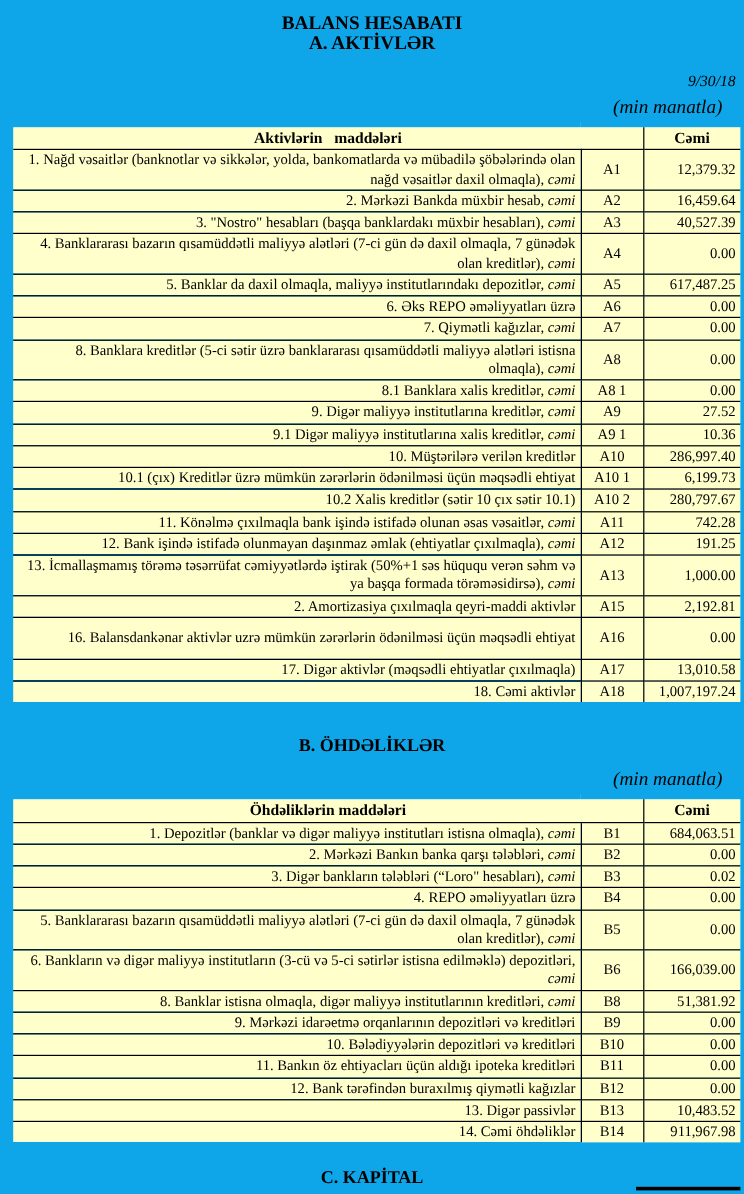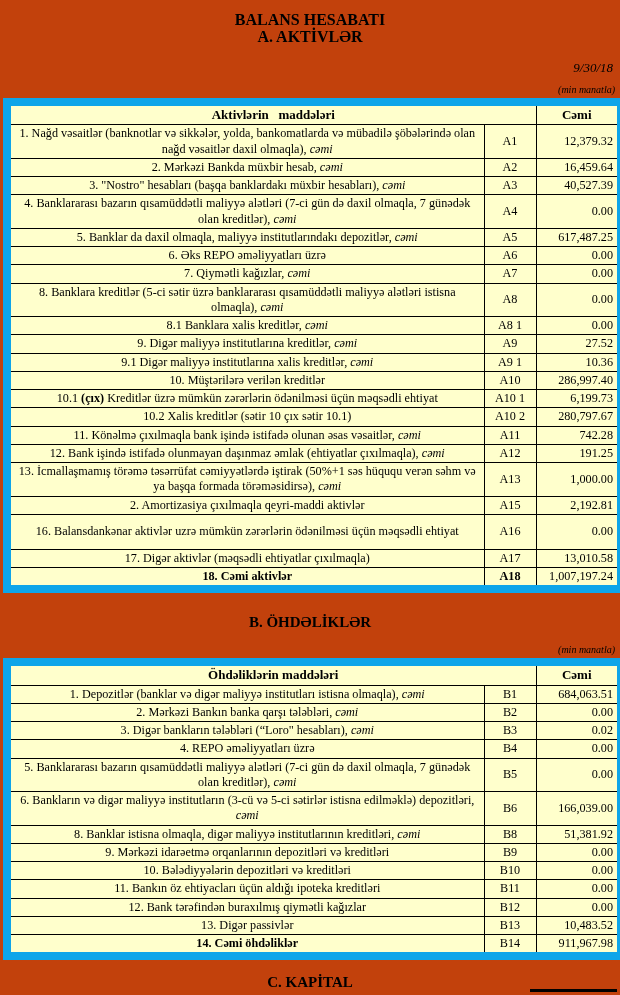--- a/index.html
+++ b/index.html
@@ -1,20 +1,20 @@
 <!DOCTYPE html>
 <html><head>
 <meta charset="utf-8">
 <style>
   html, body { margin: 0; padding: 0; background: #ffffff; }
   .page {
     position: relative;
     width: 620px;
     height: 995px;
-    background: #c2410c;
+    background: #0ea5e9;
     color: #000000;
     font-family: "Liberation Serif", "DejaVu Serif", serif;
     overflow: hidden;
   }
   .doc-title {
     padding-top: 11px;
     text-align: center;
     font-weight: bold;
     font-size: 16px;
     line-height: 17px;
@@ -23,24 +23,24 @@
     margin-top: 15px;
     padding-right: 7px;
     text-align: right;
     font-style: italic;
     font-size: 13px;
     line-height: 15px;
     padding-left: 36px;
   }
   .unit-note {
     margin-top: 8px;
-    padding-right: 5px;
+    padding-right: 18px;
     text-align: right;
     font-style: italic;
-    font-size: 10px;
+    font-size: 16px;
     line-height: 14px;
     margin-bottom: 1px;
   }
   .unit-note.un-b { margin-top: 12px; }
   table.fin {
     border-collapse: collapse;
     table-layout: fixed;
     width: 614px;
     margin-left: 3px;
     border: 8px solid #0ea5e9;
@@ -60,26 +60,26 @@
     text-align: center;
     font-weight: bold;
     font-size: 13px;
     white-space: pre-wrap;
   }
   table.fin th.total {
     text-align: center;
     font-weight: bold;
     font-size: 13px;
   }
-  td.c-label { text-align: center; overflow: hidden; }
+  td.c-label { text-align: right; overflow: hidden; }
   td.c-code  { text-align: center; padding: 1px 1px; }
   td.c-value { text-align: right; padding-right: 4px; }
   tr.tall td { height: 32px; }
   td.nw { white-space: nowrap; }
-  .b  { font-weight: bold; }
+  .b  { font-weight: normal; }
   .it { font-style: italic; }
   .section-title {
     text-align: center;
     font-weight: bold;
     font-size: 15px;
     line-height: 18px;
   }
   .section-title.st-b { margin-top: 20px; }
   .section-title.st-c { margin-top: 13px; }
   .next-table-edge {

